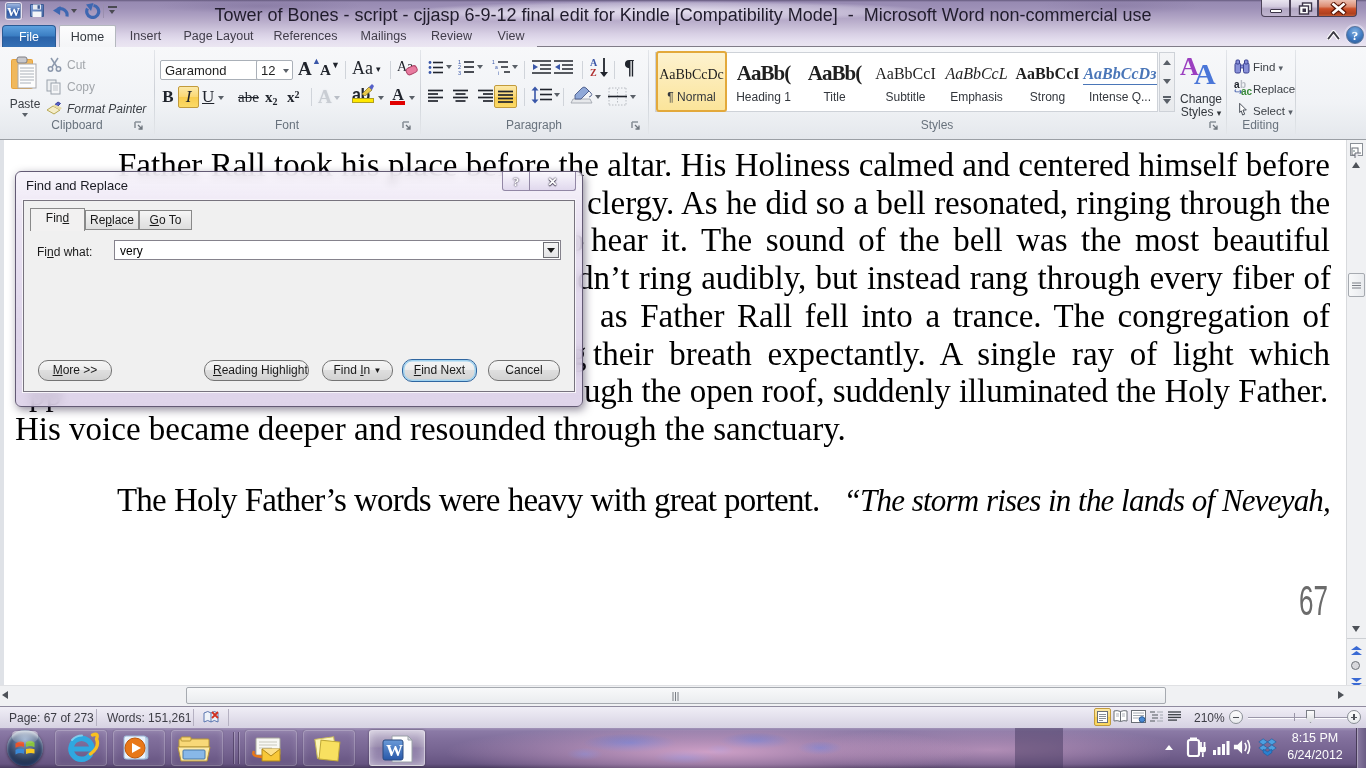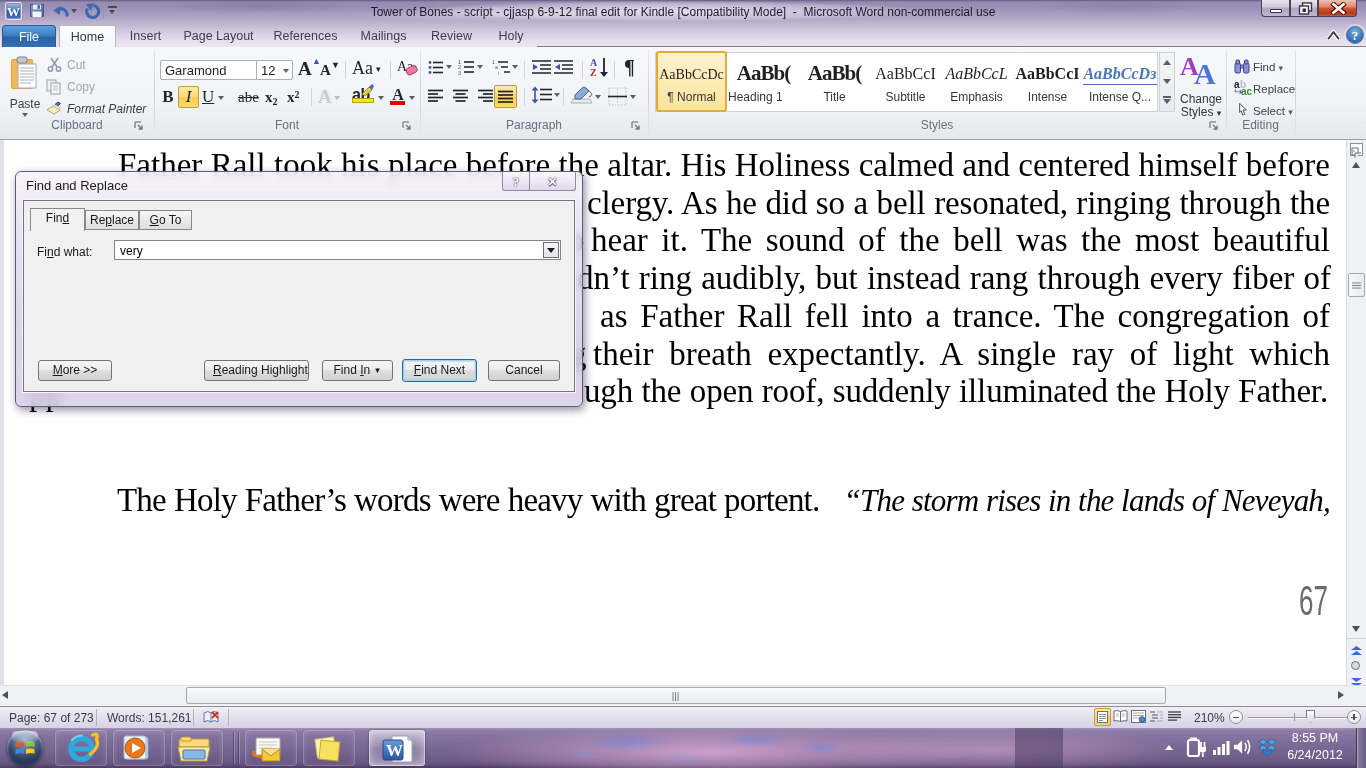--- a/index.html
+++ b/index.html
@@ -9,21 +9,21 @@
 
 
 #titlebar { left:0; top:0; width:1366px; height:47px;
   background:
    radial-gradient(ellipse 330px 13px at 672px 11px, rgba(242,238,249,0.85), rgba(242,238,249,0.35) 60%, transparent 78%),
    radial-gradient(ellipse 200px 10px at 500px 14px, rgba(238,234,246,0.5), transparent 75%),
    radial-gradient(ellipse 150px 11px at 260px 6px, rgba(85,70,115,0.22), transparent 70%),
    radial-gradient(ellipse 120px 12px at 1120px 6px, rgba(85,70,115,0.16), transparent 70%),
    linear-gradient(#655a7e 0px, #978ab2 2px, #9d90b7 8px, #a99cc0 14px, #b6aac9 20px, #c7bdd6 27px, #d8d0e5 34px, #e5dfef 41px, #ebe6f2 47px);
 }
-#title-text { left:0; top:5px; width:1366px; text-align:center; font-size:12px; color:#201c2c; }
+#title-text { left:0; top:5px; width:1366px; text-align:center; font-size:18px; color:#201c2c; }
 
 
 #winbtns { left:1261px; top:0; width:96px; height:18px; }
 .wb { position:absolute; top:0; height:17px; border:1px solid #4b4258; border-top:none; }
 #wb-min { left:0; width:29px; background:linear-gradient(#e9e5f0, #d3cbdf 40%, #b2a7c4 55%, #c0b5cf); border-radius:0 0 0 4px; }
 #wb-max { left:29px; width:28px; background:linear-gradient(#e9e5f0, #d3cbdf 40%, #b2a7c4 55%, #c0b5cf); }
 #wb-close { left:57px; width:39px; background:linear-gradient(#ecc0b2, #dd8e74 40%, #cc4f28 55%, #b0401e 85%, #c05c36); border-radius:0 0 4px 0; }
 
 
 #tabrow { left:0; top:25px; width:1366px; height:22px; }
@@ -45,21 +45,21 @@
 
 .dline { position:absolute; font-family:"Liberation Serif", serif; font-size:33px; color:#000; white-space:nowrap; }
 .djust { text-align:justify; text-align-last:justify; white-space:normal; height:38px; overflow:visible; }
 
 
 #dlg { left:15px; top:171px; width:568px; height:236px; border:1px solid #635a74; border-radius:6px;
   background:linear-gradient(rgba(246,242,250,0.82), rgba(230,221,240,0.78) 20%, rgba(221,210,234,0.78) 45%, rgba(213,201,228,0.8) 70%, rgba(217,205,230,0.84)); backdrop-filter:blur(5px); box-shadow:2px 3px 9px rgba(40,30,60,0.5); }
 #dlg-title { position:absolute; left:10px; top:6px; font-size:13px; color:#1c1c24; }
 #dlg-inner { position:absolute; left:7px; top:28px; width:552px; height:192px; background:#f0f0f0; border:1px solid #77737e; box-shadow:0 0 0 1px #f7f4fa; }
 .dtab { position:absolute; top:38px; height:20px; background:linear-gradient(#f6f6f6,#ebebeb 45%,#dedede); border:1px solid #898989; font-size:12px; color:#1a1a1a; text-align:center; line-height:19px; }
-.dbtn { position:absolute; height:21px; background:linear-gradient(#f5f5f5 , #ededed 45%, #dedede 50%, #d2d2d2); border:1px solid #747474; border-radius:3px; font-size:12px; color:#1a1a1a; text-align:center; line-height:19px; white-space:nowrap; overflow:hidden; }
+.dbtn { position:absolute; height:21px; background:linear-gradient(#f5f5f5 , #ededed 45%, #dedede 50%, #d2d2d2); border:1px solid #747474; border-radius:10px; font-size:12px; color:#1a1a1a; text-align:center; line-height:19px; white-space:nowrap; overflow:hidden; }
 
 
 #hscroll { left:0; top:685px; width:1366px; height:21px; background:#f0f1f3; border-top:1px solid #e0e1e4; }
 #statusbar { left:0; top:706px; width:1366px; height:22px; background:linear-gradient(#f0eef6, #e3e0ec 50%, #d6d2e2); border-top:1px solid #8f8a9e; font-size:12px; color:#3c3c44; }
 
 
 #taskbar { left:0; top:728px; width:1366px; height:40px; background:linear-gradient(#a294b8 0px, #8b7aa6 3px, #806e9b 12px, #74628f 25px, #665481 36px, #4a3c60 40px); }
 .tk-btn { position:absolute; top:2px; width:52px; height:36px; border-radius:3px; border:1px solid rgba(255,255,255,0.25); box-shadow:inset 0 0 6px rgba(255,255,255,0.15), 0 0 1px rgba(0,0,0,0.4); }
 </style>
 </head>
@@ -114,21 +114,21 @@
   <div class="abs" style="left:108px;top:6px;width:9px;height:1.5px;background:#4a4a52;"></div>
   <div class="abs" style="left:109px;top:10px;width:0;height:0;border-left:3.5px solid transparent;border-right:3.5px solid transparent;border-top:4px solid #4a4a52;"></div>
   <div id="tabrow" class="abs">
     <div class="tab" id="tab-file">File</div>
     <div class="tab" id="tab-home">Home</div>
     <div class="tab" style="left:116px;width:59px;">Insert</div>
     <div class="tab" style="left:175px;width:87px;">Page Layout</div>
     <div class="tab" style="left:262px;width:87px;">References</div>
     <div class="tab" style="left:349px;width:69px;">Mailings</div>
     <div class="tab" style="left:418px;width:67px;">Review</div>
-    <div class="tab" style="left:485px;width:52px;">Holy</div>
+    <div class="tab" style="left:485px;width:52px;">View</div>
   </div>
   <div id="ribbon" class="abs">
     <div class="rib-sep" style="left:154px;"></div>
     <div class="rib-sep" style="left:420px;"></div>
     <div class="rib-sep" style="left:648px;"></div>
     <div class="rib-sep" style="left:1226px;"></div>
     <div class="rib-sep" style="left:1295px;"></div>
     <div class="grp-label" style="left:0;width:154px;">Clipboard</div>
     <div class="grp-label" style="left:154px;width:266px;">Font</div>
     <div class="grp-label" style="left:420px;width:228px;">Paragraph</div>
@@ -371,29 +371,29 @@
         </g>
         <line x1="0" y1="9.5" x2="19" y2="9.5" stroke="#20242c" stroke-width="1.6"></line>
       </svg>
     <div class="abs" style="left:630px;top:48px;width:0;height:0;border-left:3.5px solid transparent;border-right:3.5px solid transparent;border-top:4px solid #5a6068;"></div>
 
     <div class="abs" style="left:655px;top:5px;width:503px;height:60px;background:#fff;border:1px solid #ced2d8;"></div>
     <div class="abs" style="left:656px;top:4px;width:71px;height:61px;background:linear-gradient(#fdf2cf,#fbe49a);border:2px solid #e3a93b;border-radius:3px;"></div>
     <div class="abs" style="left:656px;top:20px;width:71px;text-align:center;font-family:'Liberation Serif',serif;font-size:14px;color:#1f1f1f;">AaBbCcDc</div>
     <div class="abs" style="left:656px;top:43px;width:71px;text-align:center;font-size:12px;color:#33373d;">¶ Normal</div>
     <div class="abs" style="left:728px;top:14px;width:71px;text-align:center;font-family:'Liberation Serif',serif;font-size:21px;font-weight:bold;color:#1f1f1f;letter-spacing:-1px;">AaBb(</div>
-    <div class="abs" style="left:728px;top:43px;width:71px;font-size:12px;color:#33373d;">Heading 1</div>
+    <div class="abs" style="left:728px;top:43px;width:71px;text-align:center;font-size:12px;color:#33373d;">Heading 1</div>
     <div class="abs" style="left:799px;top:14px;width:71px;text-align:center;font-family:'Liberation Serif',serif;font-size:21px;font-weight:bold;color:#1f1f1f;letter-spacing:-1px;">AaBb(</div>
     <div class="abs" style="left:799px;top:43px;width:71px;text-align:center;font-size:12px;color:#33373d;">Title</div>
     <div class="abs" style="left:870px;top:18px;width:71px;text-align:center;font-family:'Liberation Serif',serif;font-size:16px;color:#1f1f1f;">AaBbCcI</div>
     <div class="abs" style="left:870px;top:43px;width:71px;text-align:center;font-size:12px;color:#33373d;">Subtitle</div>
     <div class="abs" style="left:941px;top:18px;width:71px;text-align:center;font-family:'Liberation Serif',serif;font-size:16px;font-style:italic;color:#1f1f1f;">AaBbCcL</div>
     <div class="abs" style="left:941px;top:43px;width:71px;text-align:center;font-size:12px;color:#33373d;">Emphasis</div>
     <div class="abs" style="left:1012px;top:18px;width:71px;text-align:center;font-family:'Liberation Serif',serif;font-size:16px;font-weight:bold;color:#1f1f1f;">AaBbCcI</div>
-    <div class="abs" style="left:1012px;top:43px;width:71px;text-align:center;font-size:12px;color:#33373d;">Intense</div>
+    <div class="abs" style="left:1012px;top:43px;width:71px;text-align:center;font-size:12px;color:#33373d;">Strong</div>
     <div class="abs" style="left:1083px;top:18px;width:74px;text-align:center;font-family:'Liberation Serif',serif;font-size:16px;font-style:italic;font-weight:bold;color:#4a76b8;border-bottom:1px solid #4a76b8;padding-bottom:1px;">AaBbCcDɜ</div>
     <div class="abs" style="left:1083px;top:43px;width:74px;text-align:center;font-size:12px;color:#33373d;">Intense Q...</div>
     <div class="abs" style="left:1159px;top:5px;width:16px;height:60px;background:linear-gradient(#f4f5f7,#e8eaed);border:1px solid #ced2d8;">
       <div style="position:absolute;left:3px;top:7px;width:0;height:0;border-left:4px solid transparent;border-right:4px solid transparent;border-bottom:5px solid #5a6068;"></div>
       <div style="position:absolute;left:3px;top:26px;width:0;height:0;border-left:4px solid transparent;border-right:4px solid transparent;border-top:5px solid #5a6068;"></div>
       <div style="position:absolute;left:3px;top:43px;width:8px;height:1.5px;background:#5a6068;"></div>
       <div style="position:absolute;left:3px;top:46px;width:0;height:0;border-left:4px solid transparent;border-right:4px solid transparent;border-top:5px solid #5a6068;"></div>
     </div>
     <div class="abs" style="left:1178px;top:5px;width:46px;height:38px;">
       <span style="position:absolute;left:2px;top:0px;font-family:'Liberation Serif',serif;font-size:26px;font-weight:bold;color:#9b3fc0;">A</span>
@@ -438,20 +438,21 @@
   <div class="dline djust" style="left:118px; top:147px; width:1212px;">Father Rall took his place before the altar. His Holiness calmed and centered himself before</div>
   <div class="dline djust" style="left:587px; top:185px; width:743px; letter-spacing:-0.1px;">clergy. As he did so a bell resonated, ringing through the</div>
   <div class="dline" style="left:568px; top:222px;">o</div>
   <div class="dline djust" style="left:591px; top:222px; width:739px;">hear it. The sound of the bell was the most beautiful</div>
   <div class="dline djust" style="left:577px; top:260px; width:754px;">dn’t ring audibly, but instead rang through every fiber of</div>
   <div class="dline djust" style="left:600px; top:298px; width:730px;">as Father Rall fell into a trance. The congregation of</div>
   <div class="dline" style="left:570px; top:336px;">g</div>
   <div class="dline djust" style="left:593px; top:336px; width:737px;">their breath expectantly. A single ray of light which</div>
   <div class="dline djust" style="left:584px; top:373px; width:744px; letter-spacing:-0.15px;">ugh the open roof, suddenly illuminated the Holy Father.</div>
   <div class="dline" style="left:29px; top:376px;">pp</div>
+  <div class="dline" style="left:15px; top:411px;">His voice became deeper and resounded through the sanctuary.</div>
   <div class="dline djust" style="left:117px; top:482px; width:1213px; letter-spacing:-0.8px;">The Holy Father’s words were heavy with great portent.&nbsp;&nbsp; <i style="font-size:31px;">“The storm rises in the lands of Neveyah,</i></div>
   <div class="dline" style="left:1299px; top:577px; font-family:'Liberation Sans',sans-serif; font-size:42px; color:#6b6b6b; transform:scaleX(0.62); transform-origin:0 0;">67</div>
 
   <div id="vscroll" class="abs">
     <div style="position:absolute;left:3px;top:3px;width:13px;height:13px;background:#fdfdfd;border:1px solid #8a8f96;"><svg width="11" height="11" viewBox="0 0 11 11">
           <rect x="1" y="1" width="6" height="7" fill="#fff" stroke="#6a6f76"></rect>
           <circle cx="3" cy="4" r="1" fill="#9aa"></circle>
           <path d="M4 11 L4 6 L10 6" fill="#e8e8ee" stroke="#6a6f76"></path>
         </svg></div>
     <div style="position:absolute;left:5px;top:22px;width:0;height:0;border-left:4.5px solid transparent;border-right:4.5px solid transparent;border-bottom:6px solid #4e5258;"></div>
@@ -693,18 +694,18 @@
       </svg>
     <svg style="position:absolute;left:1258px;top:10px;" width="19" height="19" viewBox="0 0 22 22">
         <g fill="#4ea0e0" stroke="#1a5a9a" stroke-width="0.7">
           <path d="M6 1 L11 4.5 L6 8 L1 4.5 Z"></path>
           <path d="M16 1 L21 4.5 L16 8 L11 4.5 Z"></path>
           <path d="M6 8 L11 11.5 L6 15 L1 11.5 Z"></path>
           <path d="M16 8 L21 11.5 L16 15 L11 11.5 Z"></path>
           <path d="M6 13 L11 16 L16 13 L16 17 L11 20.5 L6 17 Z" fill="#2a80d0"></path>
         </g>
       </svg>
-    <div style="position:absolute;left:1285px;top:3px;width:60px;text-align:center;color:#fdfdfd;font-size:12.5px;">8:55 PM</div>
+    <div style="position:absolute;left:1285px;top:3px;width:60px;text-align:center;color:#fdfdfd;font-size:12.5px;">8:15 PM</div>
     <div style="position:absolute;left:1285px;top:20px;width:60px;text-align:center;color:#fdfdfd;font-size:12.5px;">6/24/2012</div>
 
     <div style="position:absolute;left:1356px;top:0;width:10px;height:40px;background:linear-gradient(90deg,#8a7ba2,#6a5c84);border-left:1px solid #463a58;box-shadow:inset 1px 0 0 rgba(255,255,255,0.3);"></div>
   </div>
 </div>
 
 </body></html>

